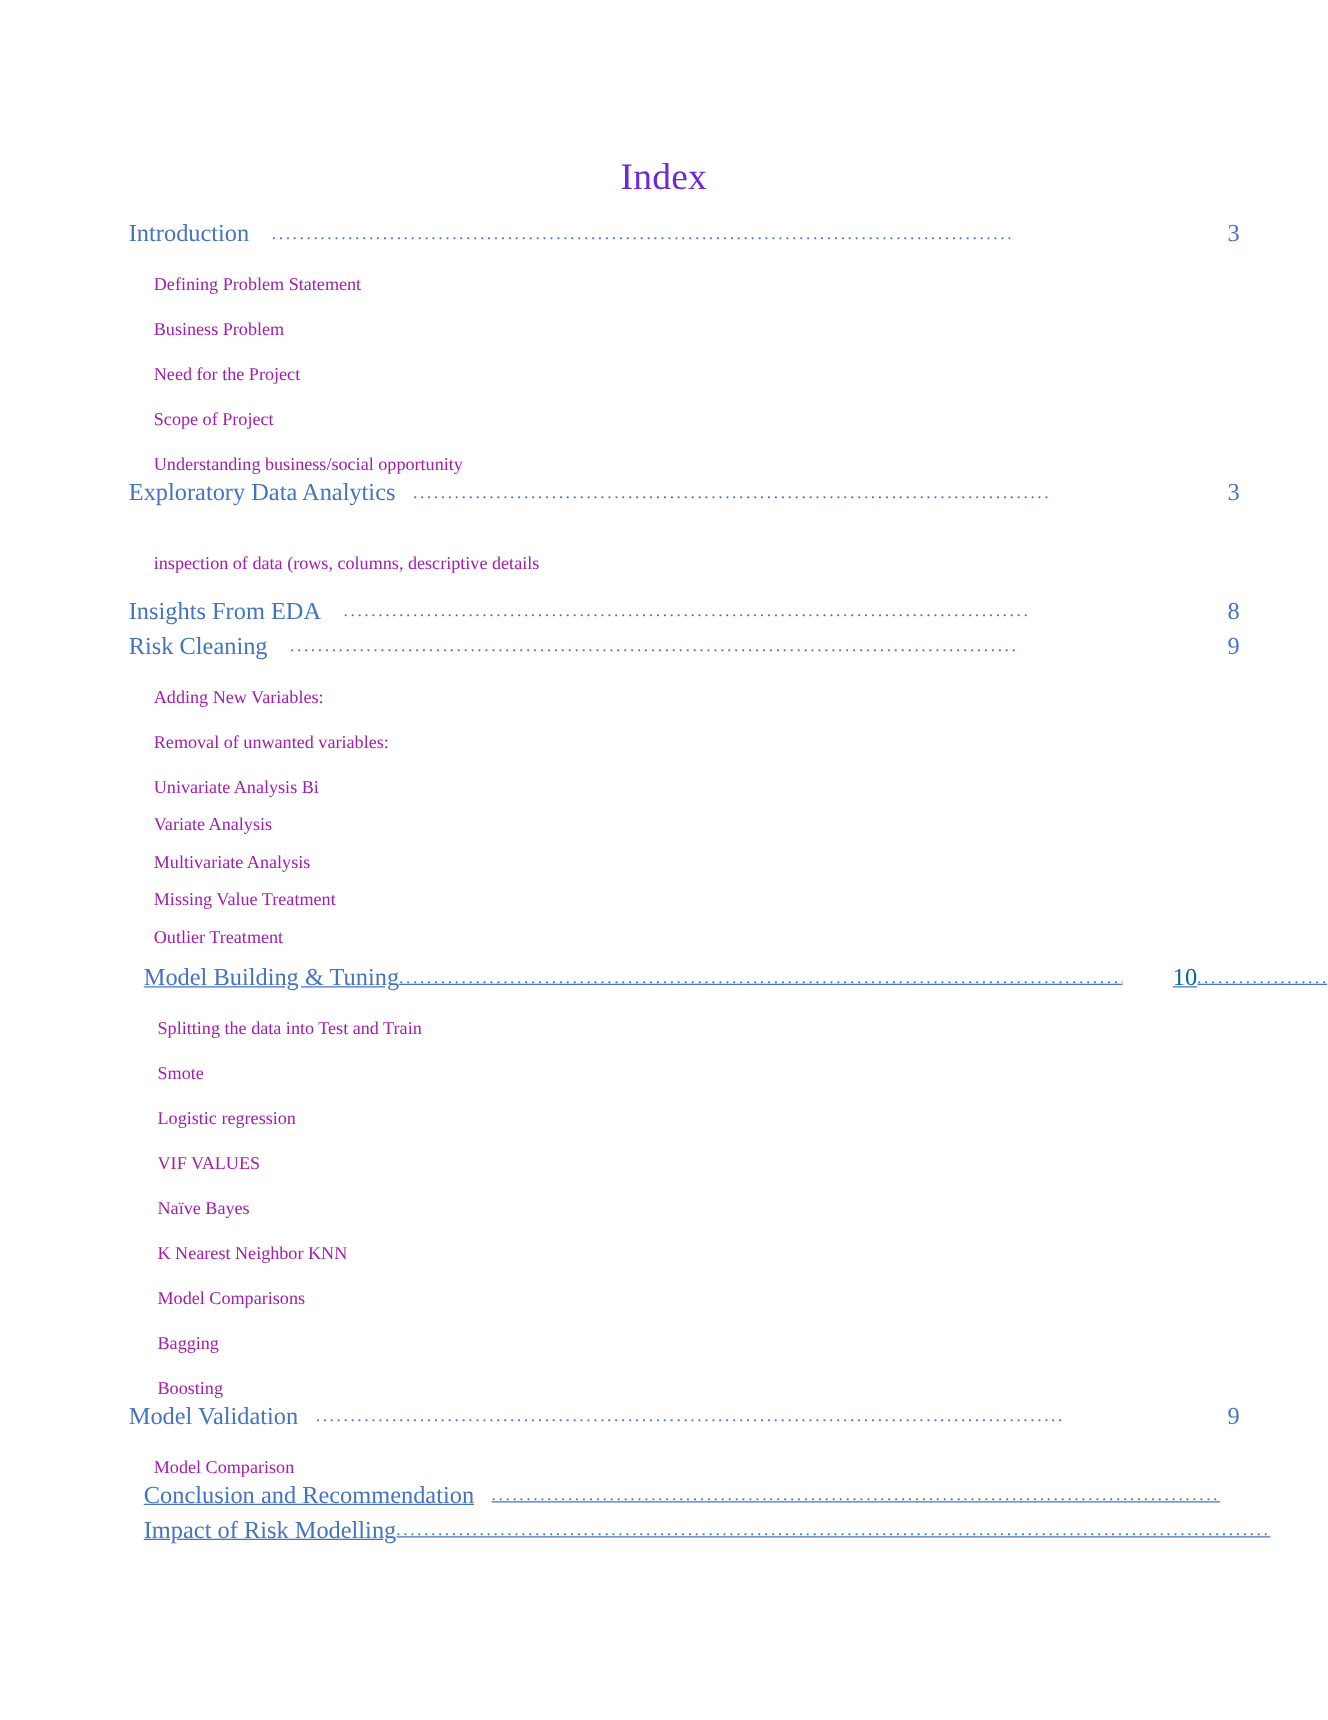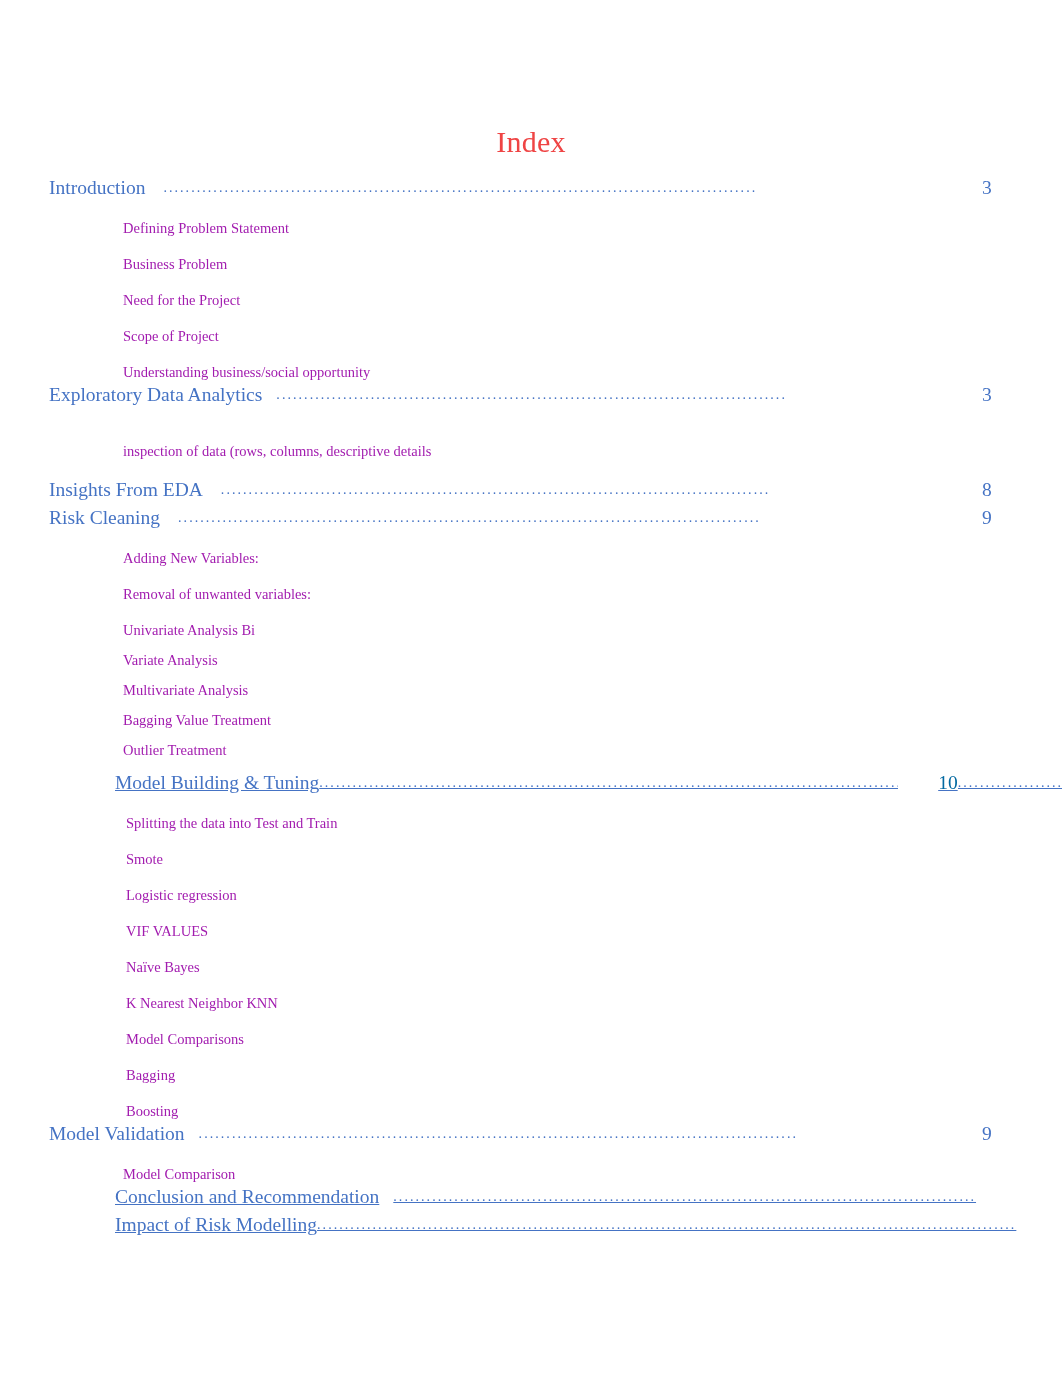--- a/index.html
+++ b/index.html
@@ -27,42 +27,42 @@
 
   
   .doc-title {
     position: absolute;
     top: 124px;
     left: 0;
     width: 1062px;
     text-align: center;
     font-size: 30px;
     line-height: 36px;
-    color: #ef4444;
+    color: #6d28d9;
     font-family: "Liberation Serif", "DejaVu Serif", serif;
     letter-spacing: 0.2px;
   }
 
   
   .toc {
     position: absolute;
     top: 175px;
     left: 0;
     width: 1062px;
   }
 
   
   .toc-head {
     position: relative;
     display: flex;
     align-items: baseline;
     color: #4573c4;
     font-size: 19.5px;
     line-height: 26px;
-    padding-left: 49px;
+    padding-left: 103px;
     white-space: nowrap;
     overflow: hidden;
   }
   .toc-head .label {
     flex: 0 0 auto;
     padding-right: 18px;
   }
   .toc-head .leader {
     flex: 1 1 auto;
     overflow: hidden;
@@ -179,21 +179,21 @@
     <div class="toc-sub">Adding New Variables:</div>
     <div class="sp-md"></div>
     <div class="toc-sub">Removal of unwanted variables:</div>
     <div class="sp-md"></div>
     <div class="toc-sub">Univariate Analysis Bi</div>
     <div class="sp-sm"></div>
     <div class="toc-sub">Variate Analysis</div>
     <div class="sp-sm"></div>
     <div class="toc-sub">Multivariate Analysis</div>
     <div class="sp-sm"></div>
-    <div class="toc-sub">Bagging Value Treatment</div>
+    <div class="toc-sub">Missing Value Treatment</div>
     <div class="sp-sm"></div>
     <div class="toc-sub">Outlier Treatment</div>
     <div class="sp-sm"></div>
 
     <div class="toc-head bleed tight">
       <span class="label">Model Building &amp; Tuning</span>
       <span class="leader-bleed">...............................................................................................................</span>
       <span class="inline-pageno">10</span>
       <span class="leader-bleed">....................</span>
     </div>

